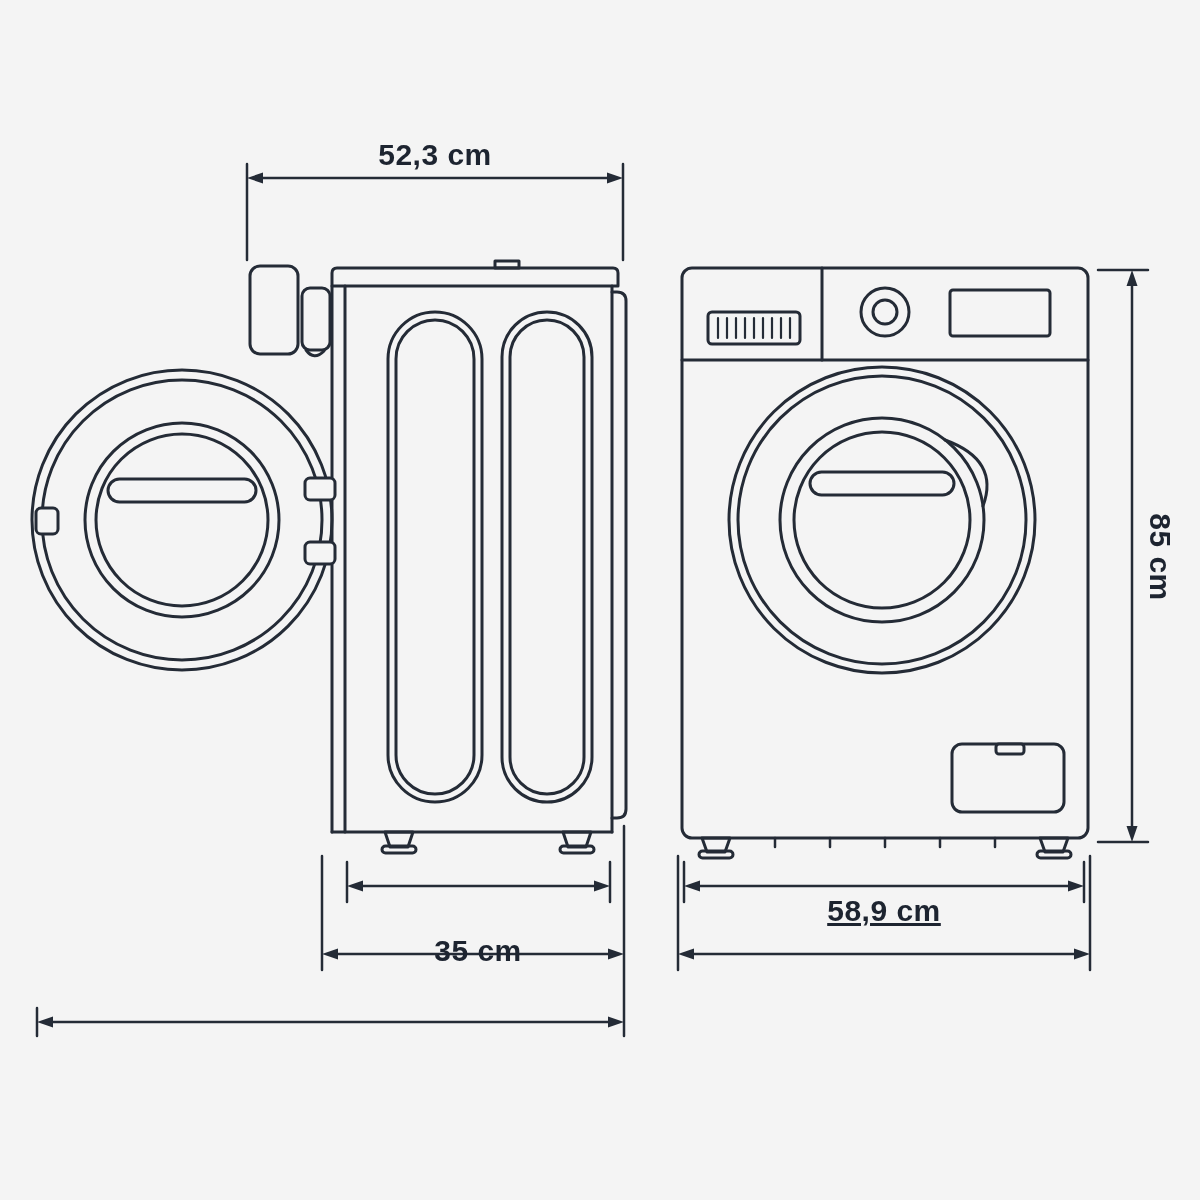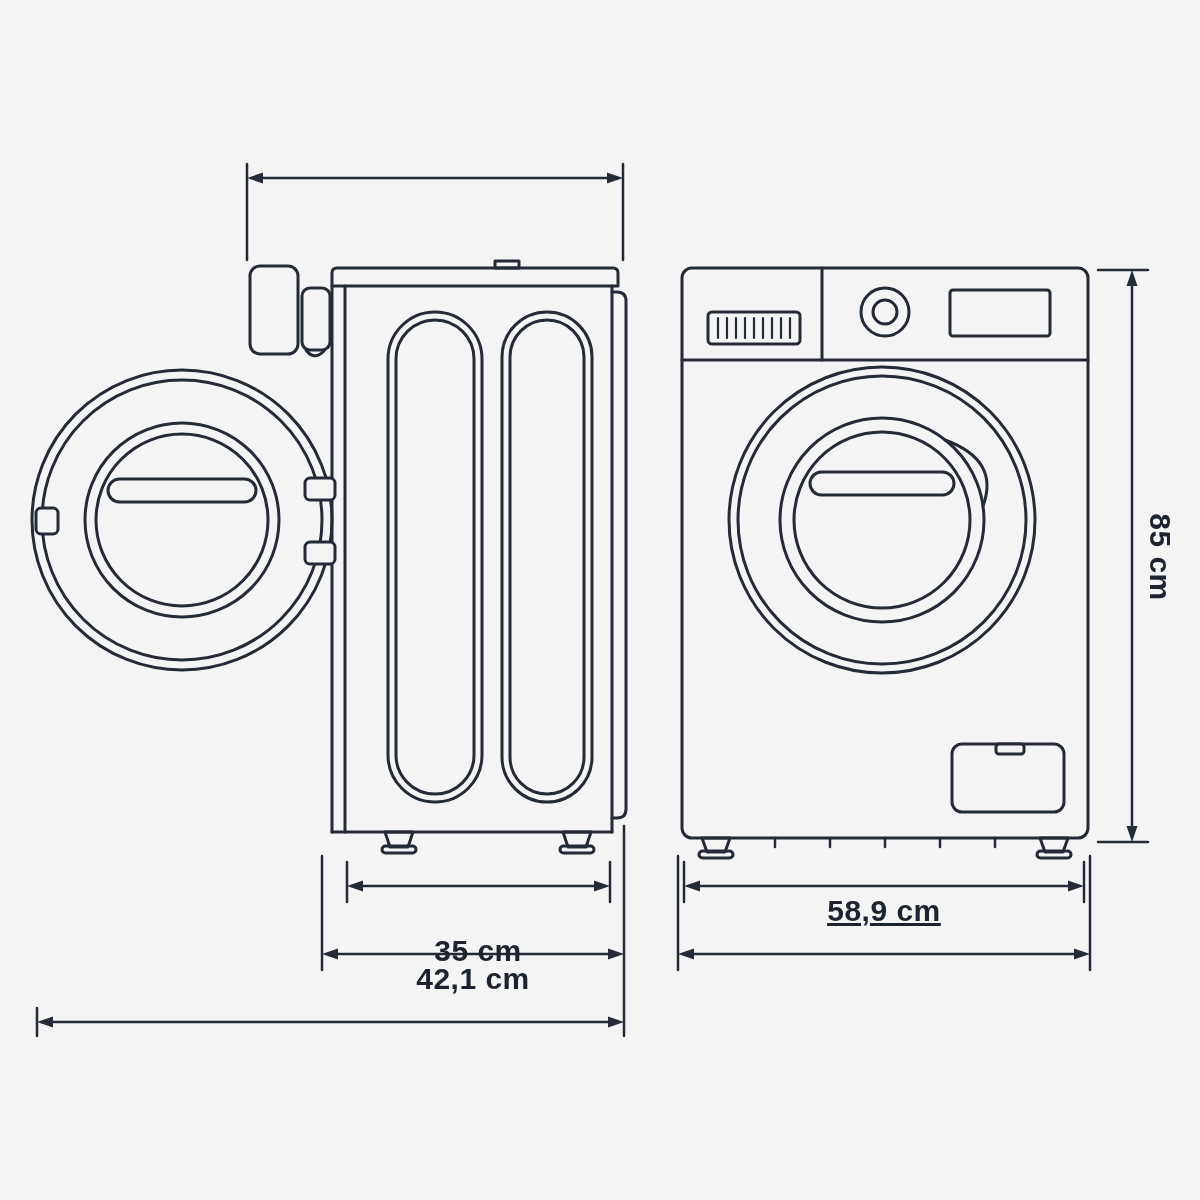--- a/index.html
+++ b/index.html
@@ -156,24 +156,24 @@
         <line x1="1132" y1="284" x2="1132" y2="828"></line>
         <polygon points="1132,270 1126.5,286 1137.5,286" fill="#242b36" stroke="none"></polygon>
         <polygon points="1132,842 1126.5,826 1137.5,826" fill="#242b36" stroke="none"></polygon>
         <line x1="1098" y1="270" x2="1148" y2="270"></line>
         <line x1="1098" y1="842" x2="1148" y2="842"></line>
       </g>
 
     </g>
   </svg>
 
+  <div class="dim-label" style="left:335px;top:138px;">52,3 cm</div>
 
   <div class="dim-label" style="left:378px;top:934px;">35 cm</div>
 
-  <div class="dim-label" style="left:373px;top:962px;">42,1 cm</div>
 
 
   <div class="dim-label" style="left:784px;top:894px;text-decoration:underline;">58,9 cm</div>
 
 
   <div class="dim-label vertical" style="left:1100px;top:540px;">85 cm</div>
 
 </div>
 
 </body></html>

